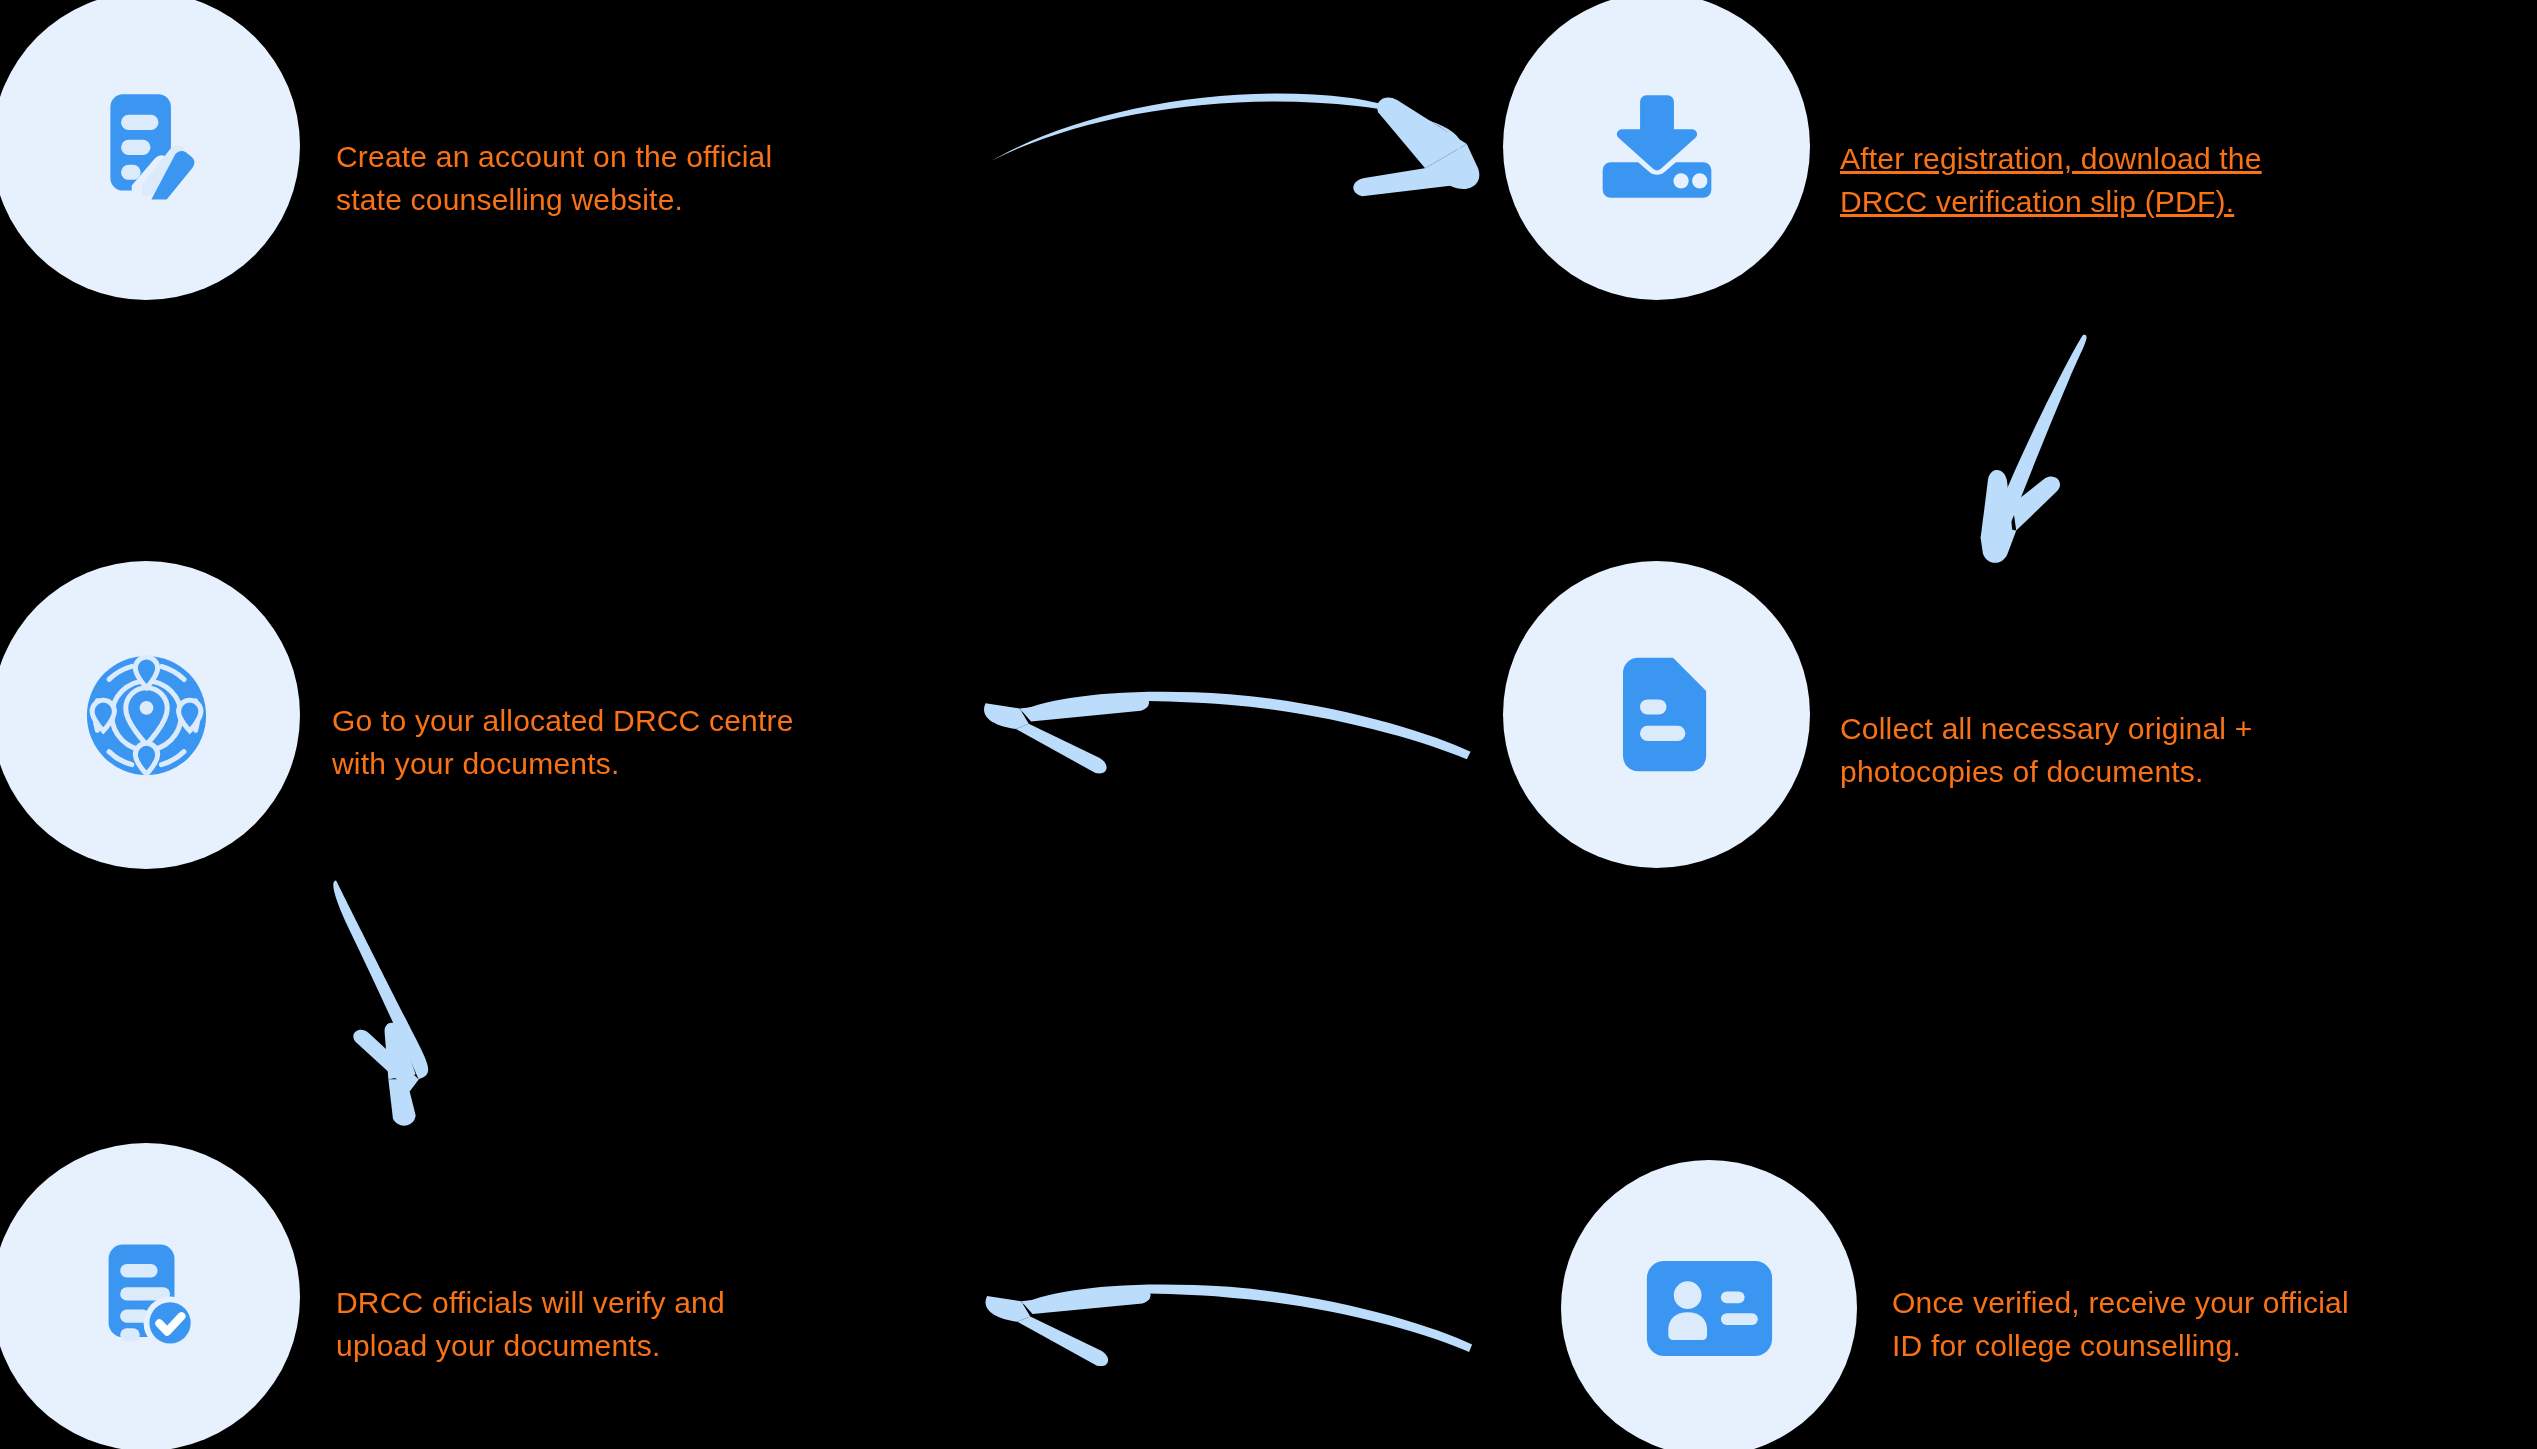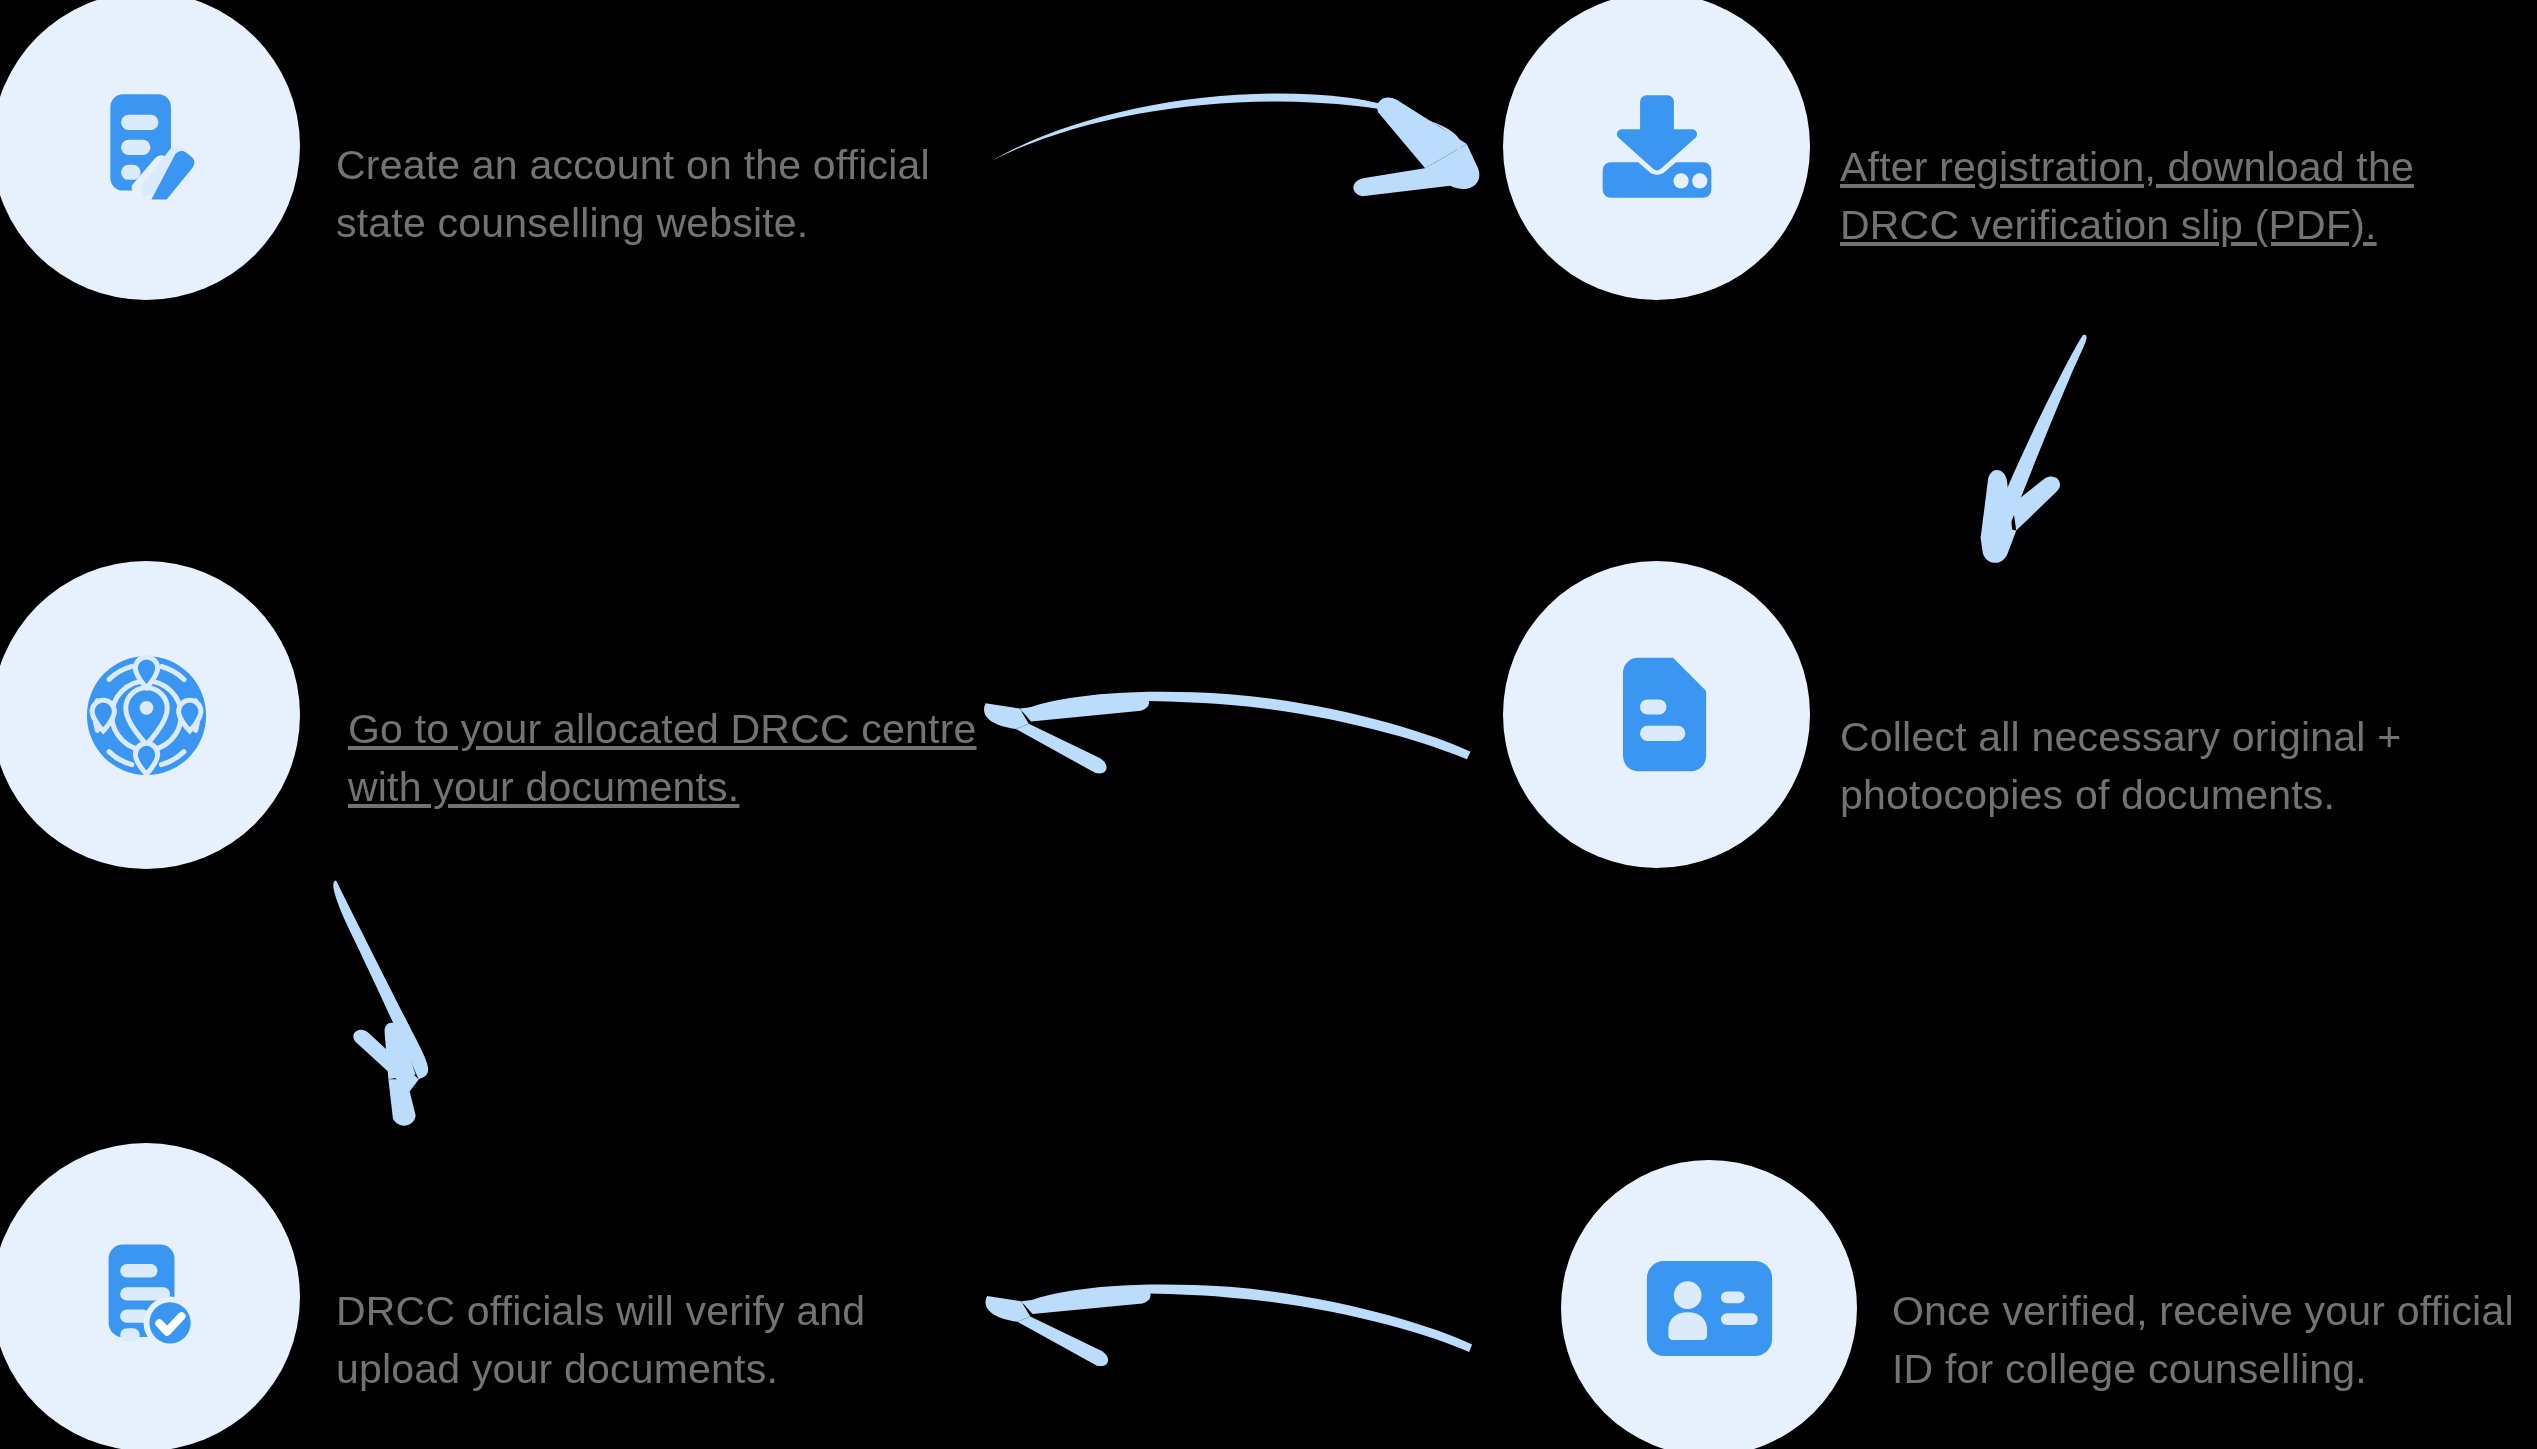--- a/index.html
+++ b/index.html
@@ -31,22 +31,22 @@
     background: #e6f1fd;
     display: flex;
     align-items: center;
     justify-content: center;
   }
   .node svg { display: block; }
 
   
   .caption {
     position: absolute;
-    color: #737373;
-    font-size: 41px;
+    color: #f97316;
+    font-size: 30px;
     line-height: 1.42;
     font-weight: 400;
     letter-spacing: 0.2px;
     white-space: pre-line;
   }
 
   
   #arrows {
     position: absolute;
     left: 0;
@@ -168,21 +168,21 @@
 
       <path d="M32 17.5c-6 0-10.8 4.8-10.8 10.8 0 7.8 10.8 18.8 10.8 18.8S42.8 36.1 42.8 28.3c0-6-4.8-10.8-10.8-10.8z" fill="#3b96f2" stroke="#dcebfb" stroke-width="2.6"></path>
       <circle cx="32" cy="28" r="3.6" fill="#dcebfb"></circle>
 
       <path d="M32 1.5c-3.2 0-5.8 2.6-5.8 5.8 0 4.2 5.8 10.2 5.8 10.2s5.8-6 5.8-10.2c0-3.2-2.6-5.8-5.8-5.8z" fill="#3b96f2" stroke="#dcebfb" stroke-width="2.6"></path>
       <path d="M32 46.5c-3.2 0-5.8 2.6-5.8 5.8 0 4.2 5.8 10.2 5.8 10.2s5.8-6 5.8-10.2c0-3.2-2.6-5.8-5.8-5.8z" fill="#3b96f2" stroke="#dcebfb" stroke-width="2.6"></path>
       <path d="M9.5 24c-3.2 0-5.8 2.6-5.8 5.8 0 4.2 5.8 10.2 5.8 10.2s5.8-6 5.8-10.2c0-3.2-2.6-5.8-5.8-5.8z" fill="#3b96f2" stroke="#dcebfb" stroke-width="2.6"></path>
       <path d="M54.5 24c-3.2 0-5.8 2.6-5.8 5.8 0 4.2 5.8 10.2 5.8 10.2s5.8-6 5.8-10.2c0-3.2-2.6-5.8-5.8-5.8z" fill="#3b96f2" stroke="#dcebfb" stroke-width="2.6"></path>
     </svg>
   </div>
-  <div class="caption" style="left:348px; top:700px; width:652px;text-decoration:underline;">Go to your allocated DRCC centre
+  <div class="caption" style="left:332px; top:700px; width:652px;">Go to your allocated DRCC centre
 with your documents.</div>
 
   <div class="node" style="left:-7.6px; top:1143px; width:308px; height:308px;">
     <svg width="114" height="114" viewBox="0 0 64 64">
       <path d="M11 10.5a8 8 0 0 1 8-8h21a8 8 0 0 1 8 8v23.1a13.6 13.6 0 0 0-14.8 20.9H19a8 8 0 0 1-8-8z" fill="#3b96f2"></path>
       <rect x="17.5" y="13.5" width="21" height="7.5" rx="3.75" fill="#dcebfb"></rect>
       <rect x="17.5" y="26.5" width="28" height="7.5" rx="3.75" fill="#dcebfb"></rect>
       <rect x="17.5" y="39" width="16.5" height="7.5" rx="3.75" fill="#dcebfb"></rect>
       <rect x="17.5" y="49.5" width="11" height="7.5" rx="3.75" fill="#dcebfb"></rect>
       <circle cx="45.5" cy="46.5" r="14.8" fill="#e6f1fd"></circle>

